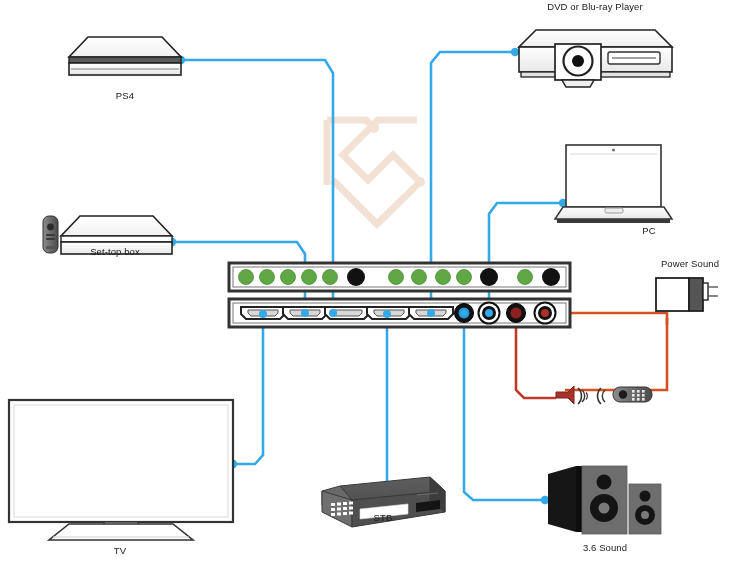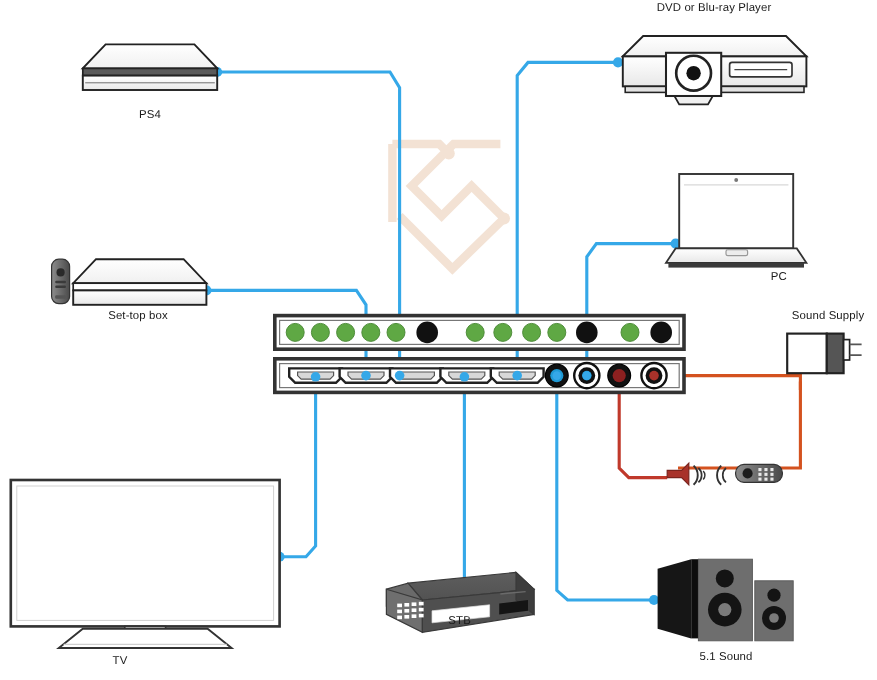--- a/index.html
+++ b/index.html
@@ -257,20 +257,20 @@
     <circle cx="489" cy="313" r="3.6"></circle>
   </g>
   <g>
     <circle cx="516" cy="313" r="3.4" fill="#8c2020"></circle>
     <circle cx="545" cy="313" r="3.4" fill="#a8322a"></circle>
   </g>
 </svg>
 
 <div class="lbl" style="left:125px;top:90px">PS4</div>
 <div class="lbl" style="left:595px;top:1px">DVD or Blu-ray Player</div>
-<div class="lbl" style="left:115px;top:258px">Set-top box</div>
+<div class="lbl" style="left:115px;top:246px">Set-top box</div>
 <div class="lbl" style="left:649px;top:225px">PC</div>
-<div class="lbl" style="left:690px;top:258px">Sound Supply</div>
-<div class="lbl" style="left:100px;top:545px">TV</div>
+<div class="lbl" style="left:690px;top:258px">Power Sound</div>
+<div class="lbl" style="left:120px;top:545px">TV</div>
 <div class="lbl" style="left:383px;top:512px">STB</div>
-<div class="lbl" style="left:605px;top:542px">5.1 Sound</div>
+<div class="lbl" style="left:605px;top:542px">3.6 Sound</div>
 
 </div>
 
 </body></html>

